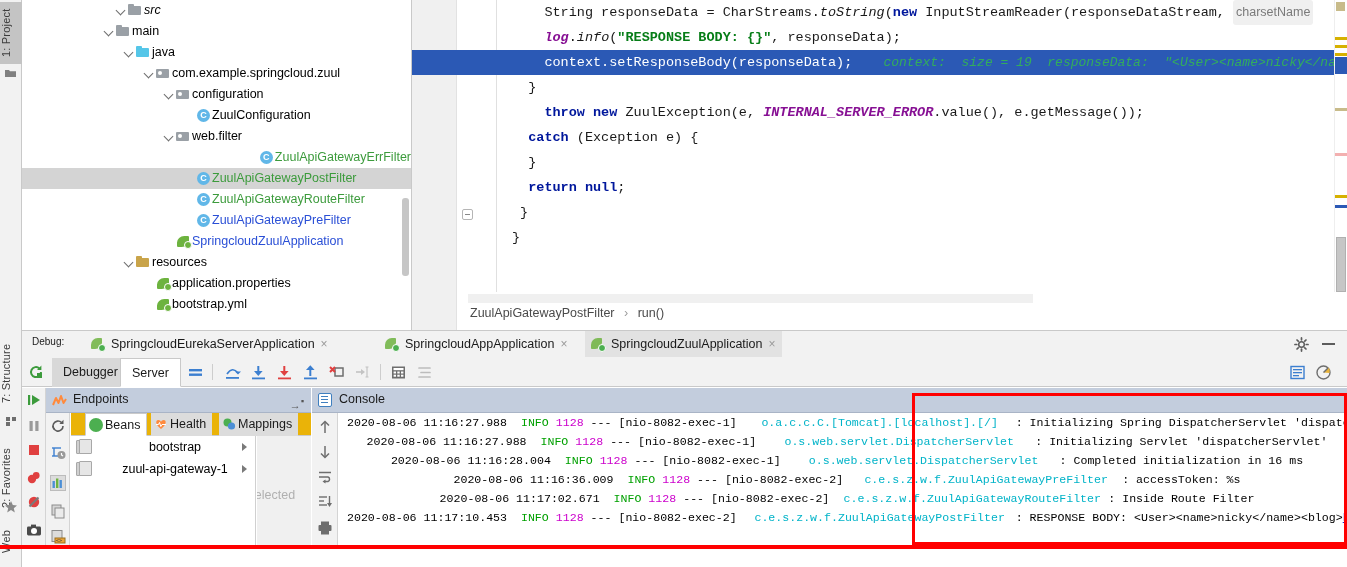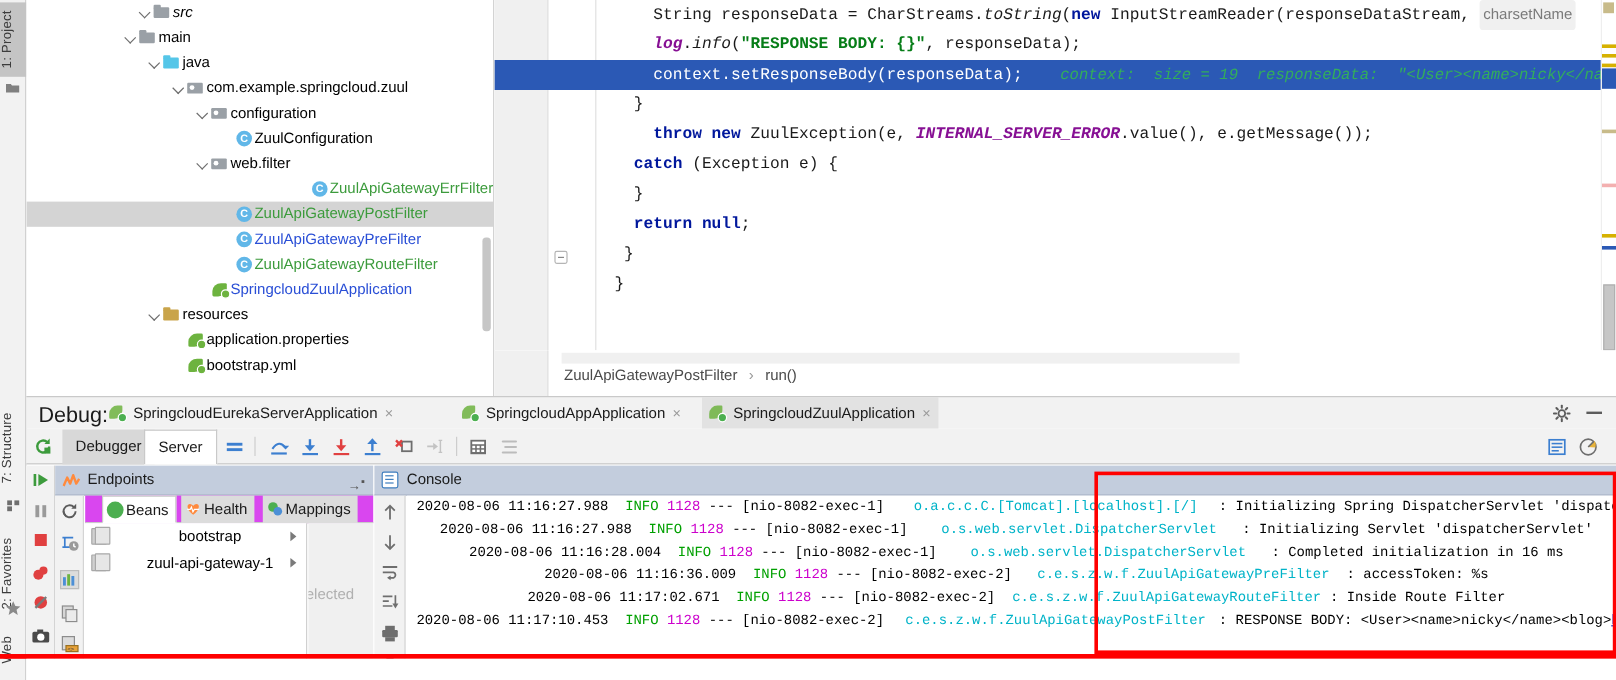--- a/index.html
+++ b/index.html
@@ -172,21 +172,21 @@
     font-size: 12.5px; color: #4a4a4a;
   }
   .bc-sep { color: #9a9a9a; margin: 0 6px; }
 
   
   .debug-header {
     position: absolute; left: 22px; top: 330px; width: 1325px; height: 27px;
     background: #f2f2f2; border-top: 1px solid #c9c9c9;
   }
   .debug-label {
-    position:absolute; left:10px; top:5px; font-size:18px; color:#1a1a1a;
+    position:absolute; left:10px; top:5px; font-size:10px; color:#1a1a1a;
   }
   .dtab {
     position:absolute; top:0px; height:27px; line-height:27px;
     font-size:12.5px; color:#1a1a1a; white-space:nowrap;
     padding-left:26px; padding-right:20px;
   }
   .dtab.active { background:#e2e2e2; }
   .dtab .spring-ico {
     position:absolute; left:6px; top:7px; width:13px; height:13px;
   }
@@ -255,21 +255,21 @@
   }
   .rail2 {
     position:absolute; left:24px; top:25px; width:24px; height:154px; background:#f2f2f2;
     border-right:1px solid #d4d4d4;
   }
   .rail-ico { position:absolute; left:4px; width:16px; height:16px; }
 
   
   .bean-tabbar {
     position:absolute; left:49px; top:25px; width:240px; height:23px;
-    background:#d946ef; border-bottom:1px solid #cacaca;
+    background:#eab308; border-bottom:1px solid #cacaca;
   }
   .bean-tab {
     position:absolute; top:0; height:23px; line-height:23px; font-size:12.5px;
     padding-left:19px; padding-right:6px; color:#1a1a1a; white-space:nowrap;
   }
   .bean-tab.active { background:#fff; border:1px solid #cacaca; border-bottom:1px solid #fff; }
   .bean-tab.inact { background:#dcdcdc; }
   .btab-ico { position:absolute; left:3px; top:4px; width:14px; height:14px; border-radius:50%; }
 
   .bean-list {
@@ -387,22 +387,22 @@
     <div id="tree-host">
         <div class="tree-row" style="padding-left: 92px; font-style: italic;"><span class="tw down"></span><span class="ic ic-folder"></span><span class="tree-label lbl-black">src</span></div>
         <div class="tree-row" style="padding-left: 80px;"><span class="tw down"></span><span class="ic ic-folder"></span><span class="tree-label lbl-black">main</span></div>
         <div class="tree-row" style="padding-left: 100px;"><span class="tw down"></span><span class="ic ic-folder ic-folder-src"></span><span class="tree-label lbl-black">java</span></div>
         <div class="tree-row" style="padding-left: 120px;"><span class="tw down"></span><span class="ic ic-pkg"></span><span class="tree-label lbl-black">com.example.springcloud.zuul</span></div>
         <div class="tree-row" style="padding-left: 140px;"><span class="tw down"></span><span class="ic ic-pkg"></span><span class="tree-label lbl-black">configuration</span></div>
         <div class="tree-row" style="padding-left: 160px;"><span class="tw"></span><span class="ic ic-class"></span><span class="tree-label lbl-black">ZuulConfiguration</span></div>
         <div class="tree-row" style="padding-left: 140px;"><span class="tw down"></span><span class="ic ic-pkg"></span><span class="tree-label lbl-black">web.filter</span></div>
         <div class="tree-row" style="padding-left: 160px; text-align: right;"><span class="tw"></span><span class="ic ic-class"></span><span class="tree-label lbl-green">ZuulApiGatewayErrFilter</span></div>
         <div class="tree-row sel" style="padding-left: 160px;"><span class="tw"></span><span class="ic ic-class"></span><span class="tree-label lbl-green">ZuulApiGatewayPostFilter</span></div>
+        <div class="tree-row" style="padding-left: 160px;"><span class="tw"></span><span class="ic ic-class"></span><span class="tree-label lbl-green">ZuulApiGatewayRouteFilter</span></div>
         <div class="tree-row" style="padding-left: 160px;"><span class="tw"></span><span class="ic ic-class"></span><span class="tree-label lbl-blue">ZuulApiGatewayPreFilter</span></div>
-        <div class="tree-row" style="padding-left: 160px;"><span class="tw"></span><span class="ic ic-class"></span><span class="tree-label lbl-green">ZuulApiGatewayRouteFilter</span></div>
         <div class="tree-row" style="padding-left: 140px;"><span class="tw"></span><span class="ic ic-spring"></span><span class="tree-label lbl-blue">SpringcloudZuulApplication</span></div>
         <div class="tree-row" style="padding-left: 100px;"><span class="tw down"></span><span class="ic ic-folder ic-folder-res"></span><span class="tree-label lbl-black">resources</span></div>
         <div class="tree-row" style="padding-left: 120px;"><span class="tw"></span><span class="ic ic-spring"></span><span class="tree-label lbl-black">application.properties</span></div>
         <div class="tree-row" style="padding-left: 120px;"><span class="tw"></span><span class="ic ic-spring"></span><span class="tree-label lbl-black">bootstrap.yml</span></div>
       </div>
     <div class="tree-scroll"></div>
   </div>
 
   <div class="editor">
     <div class="gutter"></div>

